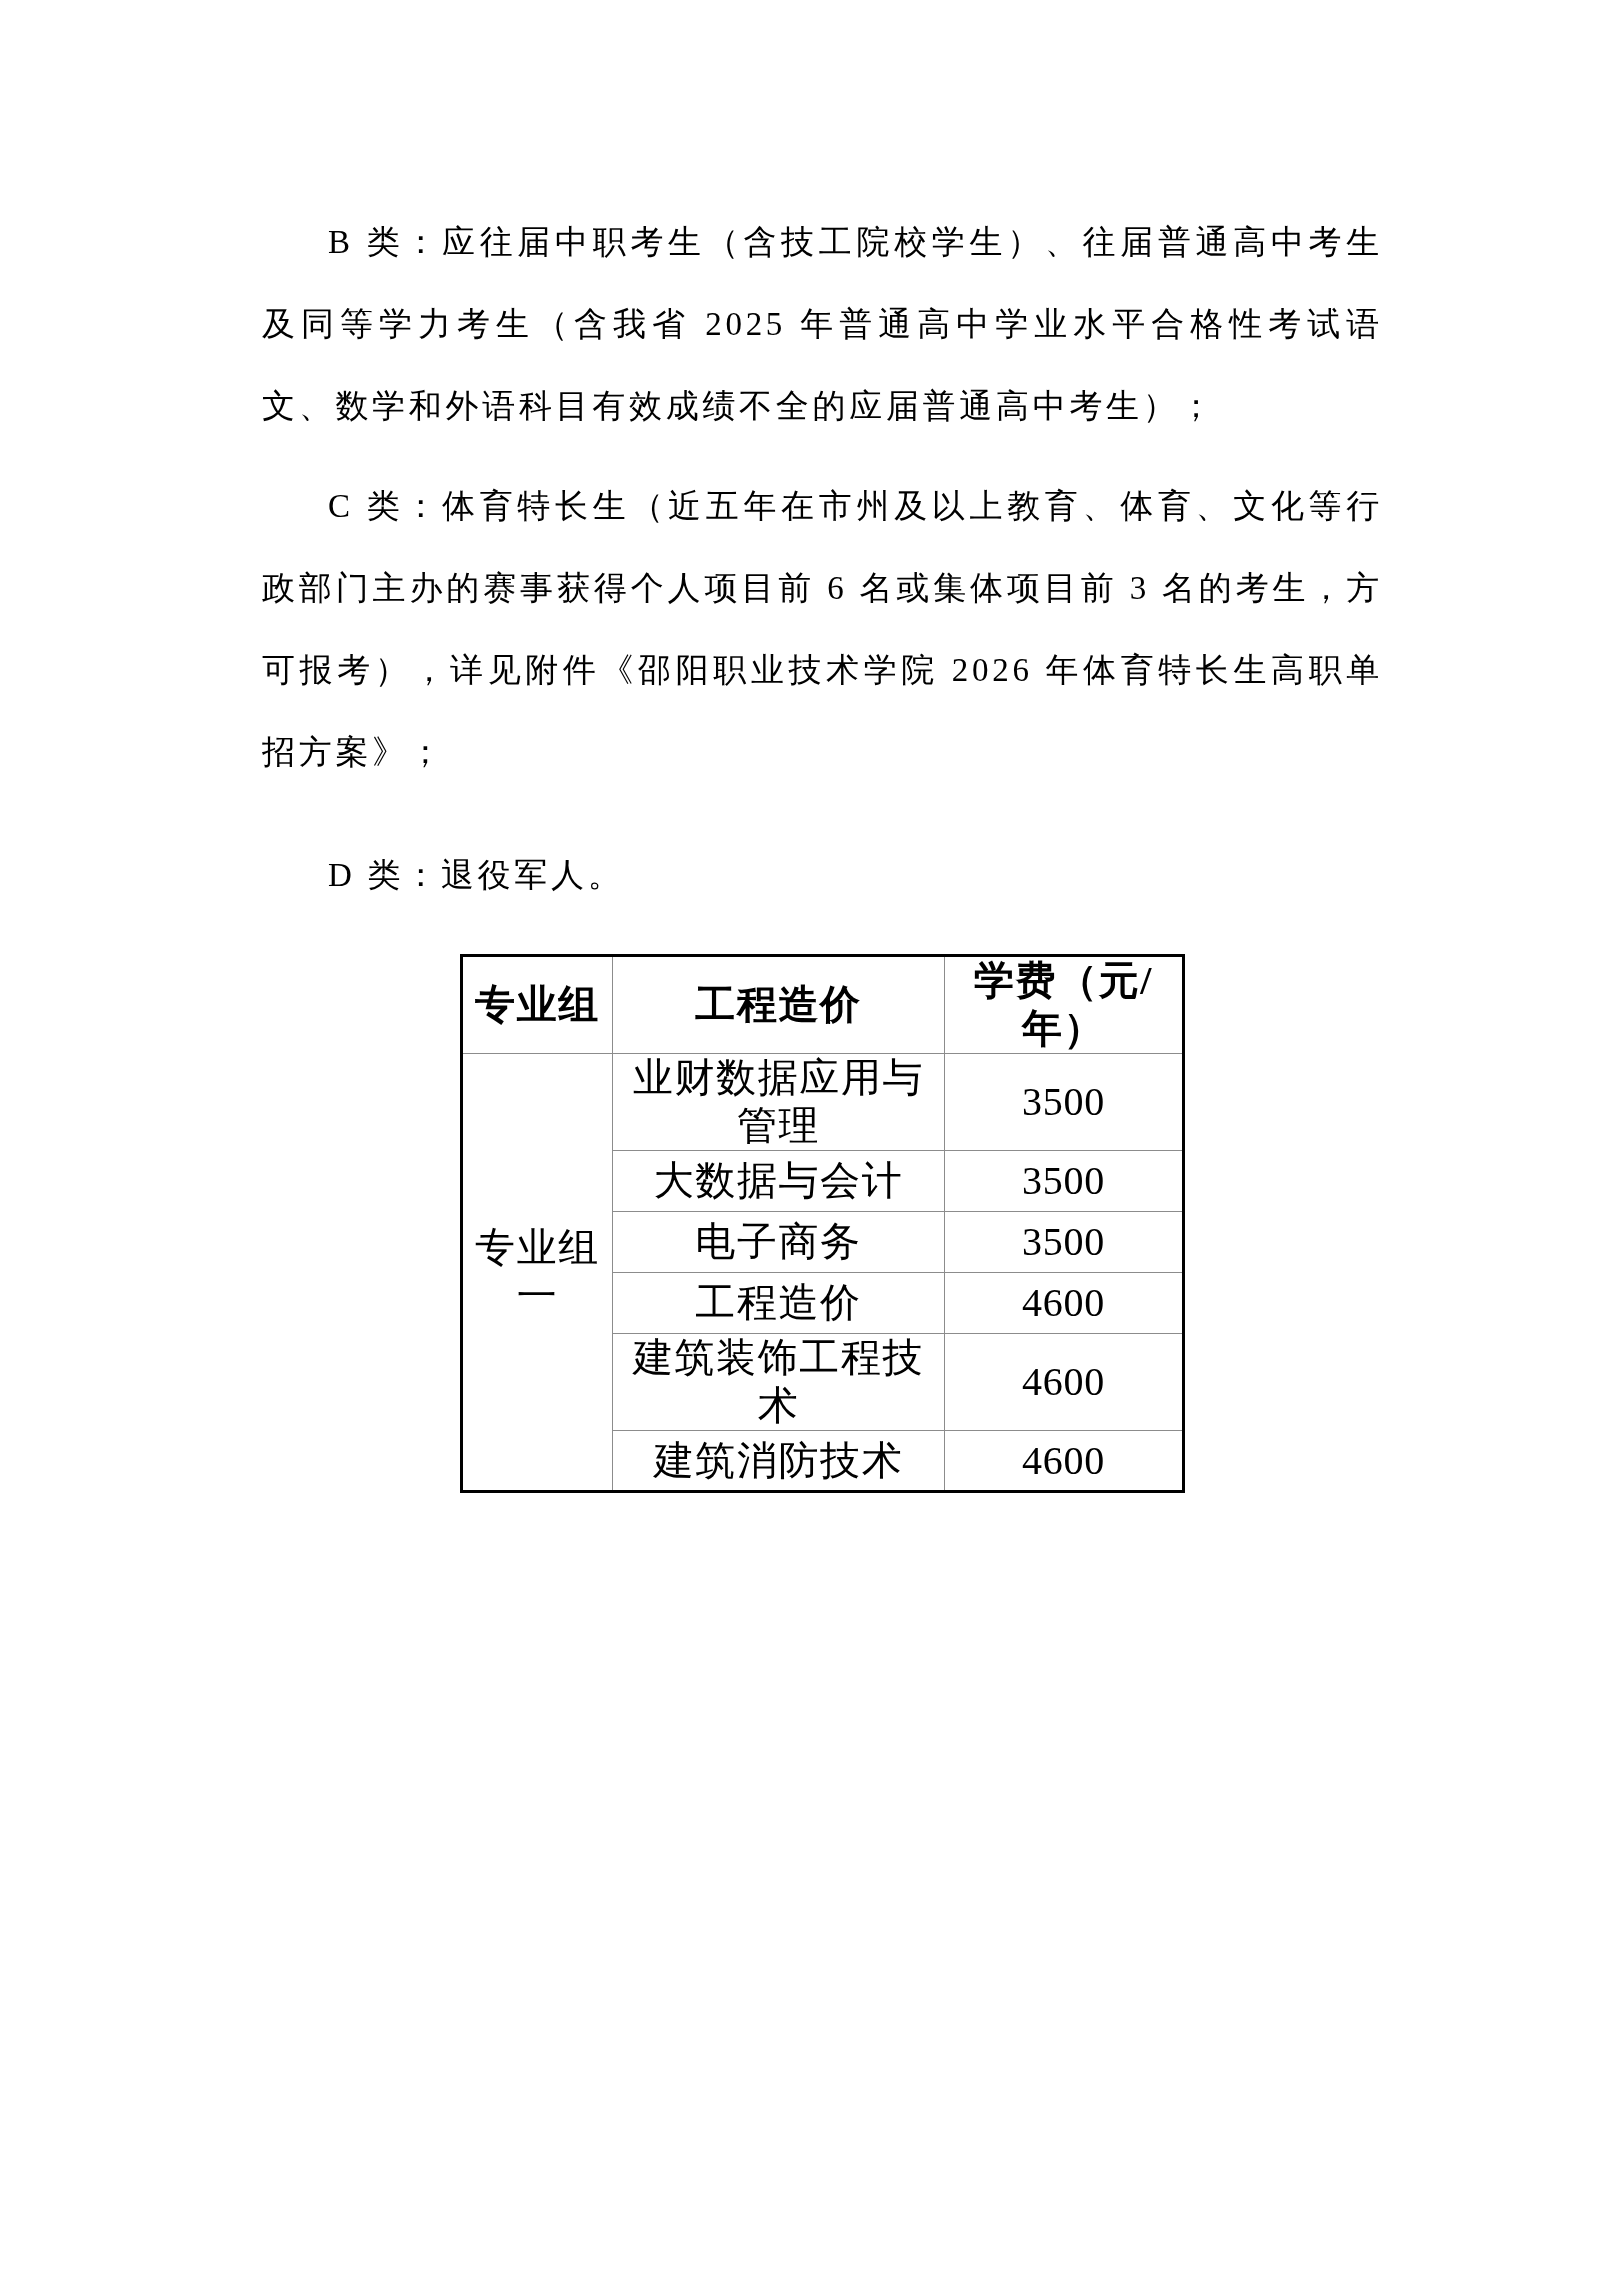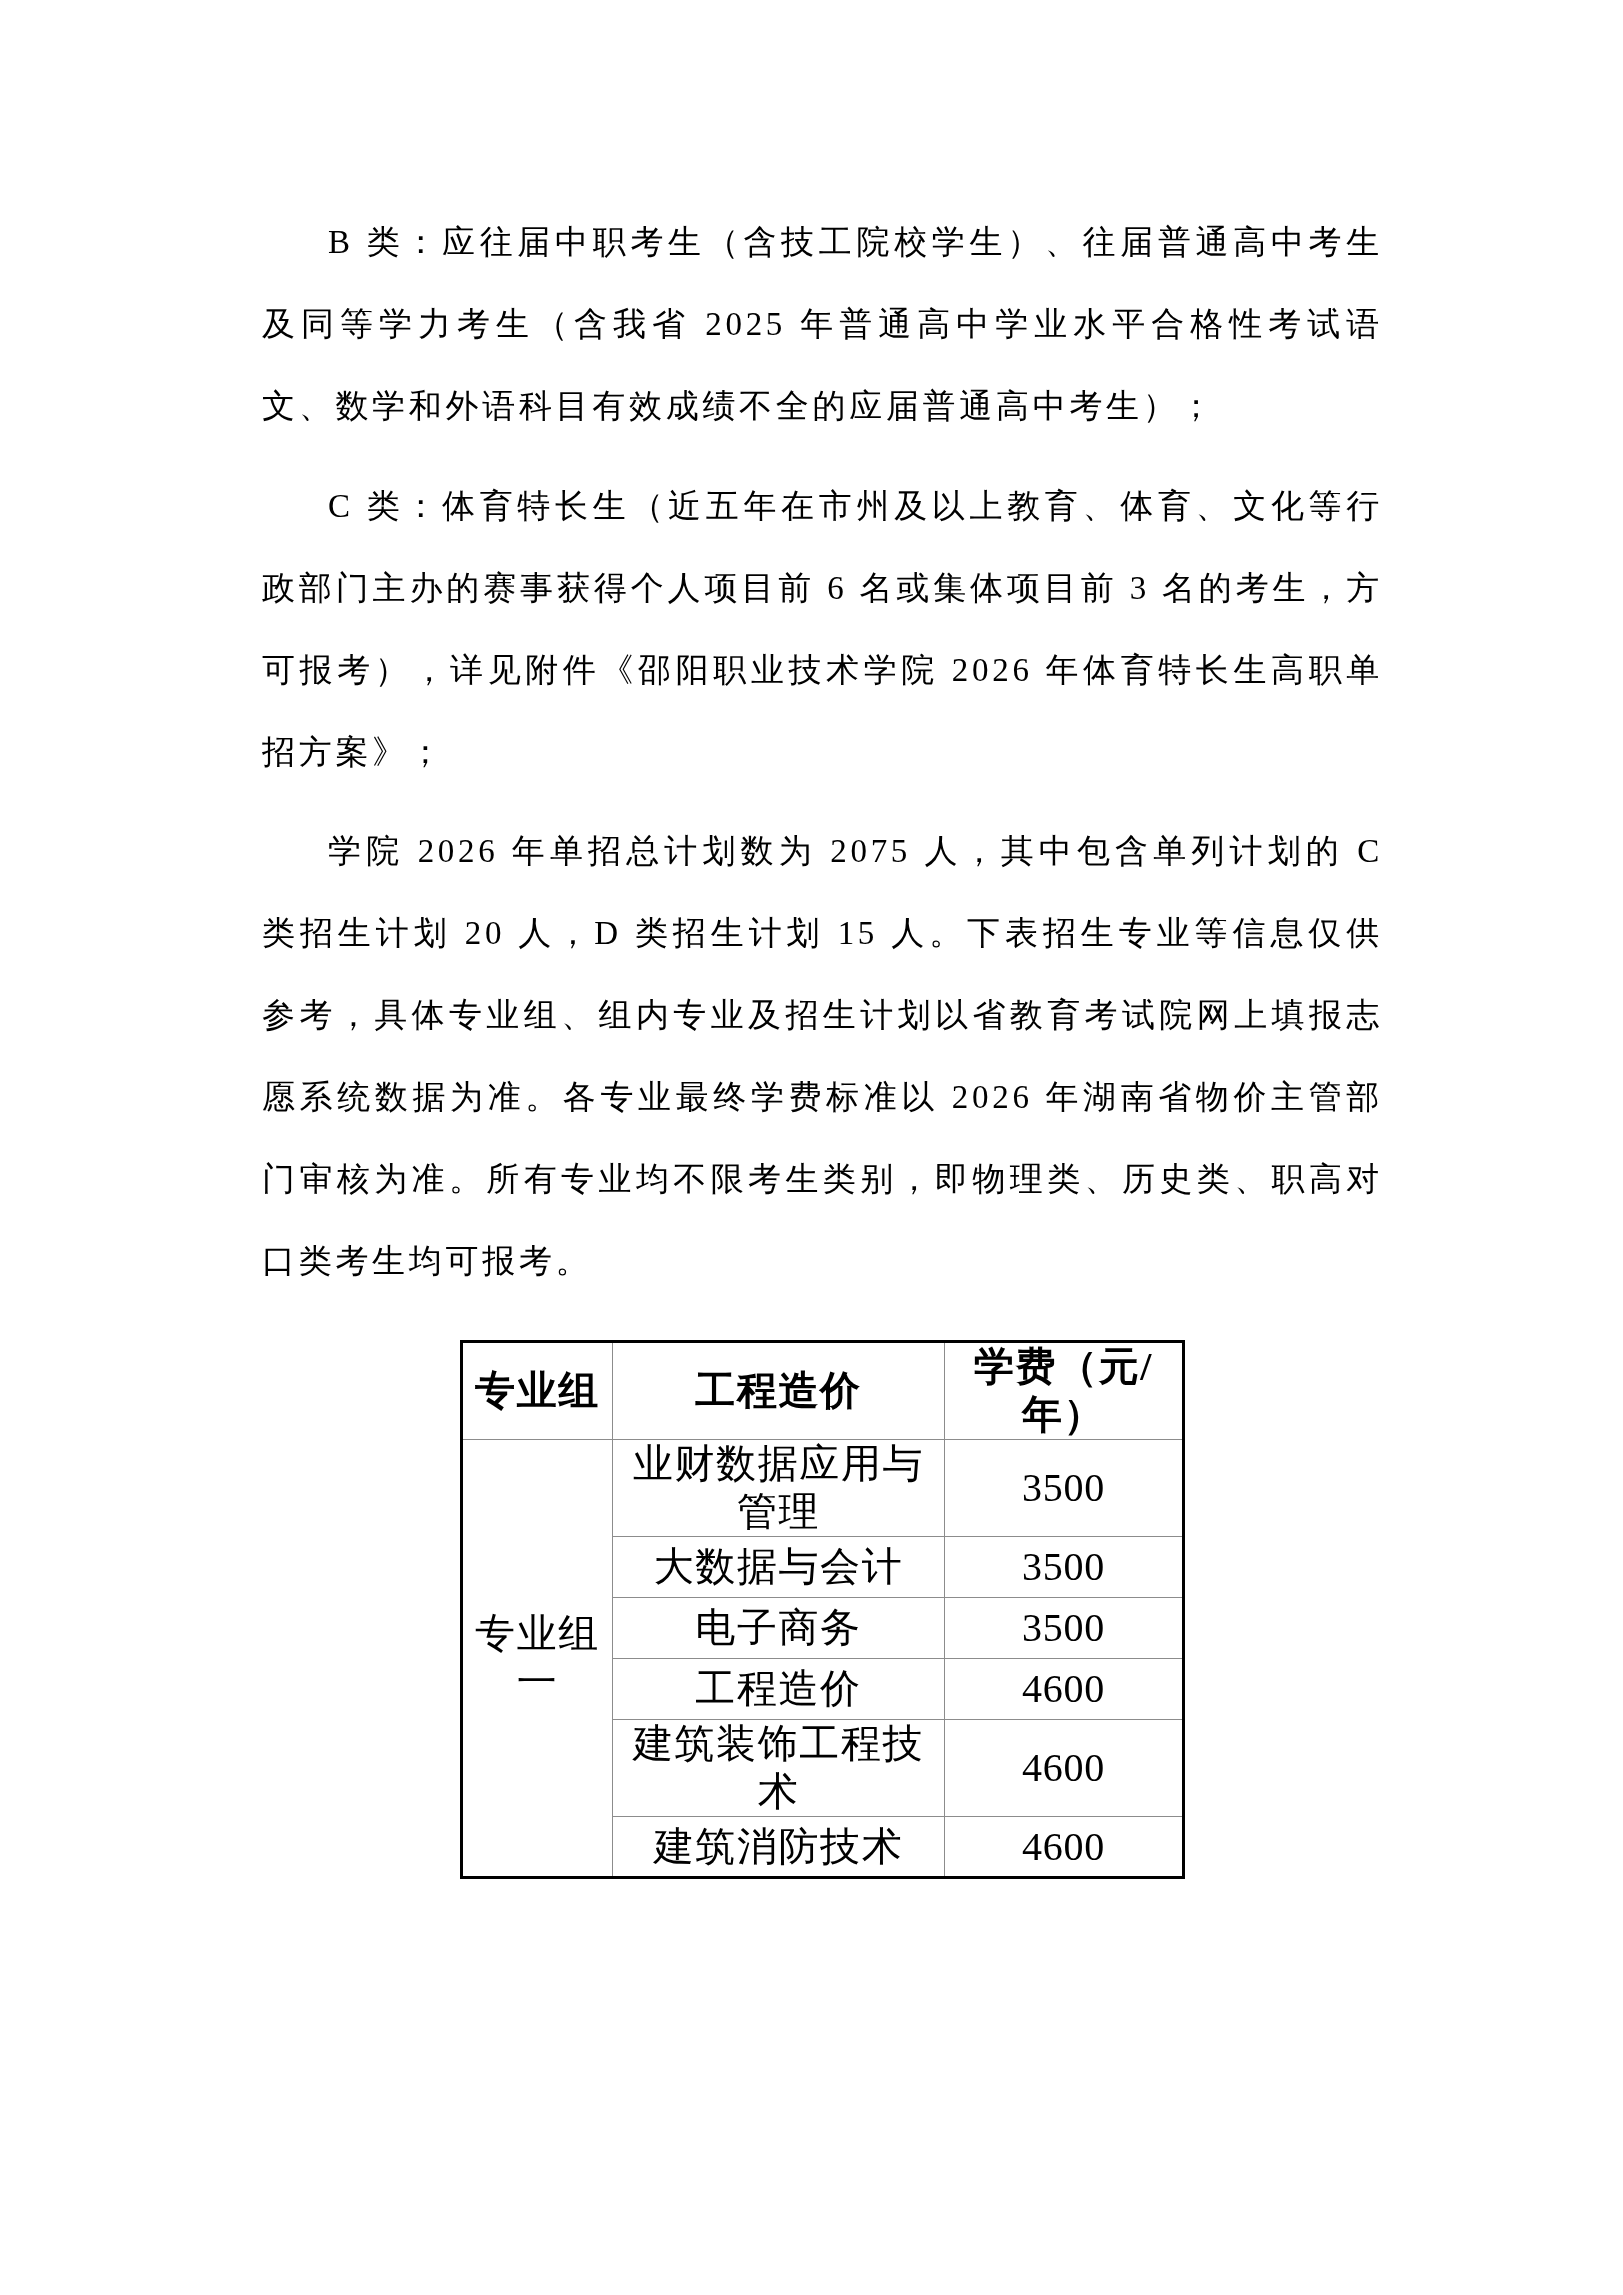--- a/index.html
+++ b/index.html
@@ -68,23 +68,23 @@
 </head>
 <body>
 
 <div class="page">
   <div class="content">
 
     <p class="para para-b">B 类：应往届中职考生（含技工院校学生）、往届普通高中考生及同等学力考生（含我省 2025 年普通高中学业水平合格性考试语文、数学和外语科目有效成绩不全的应届普通高中考生）；</p>
 
     <p class="para para-c">C 类：体育特长生（近五年在市州及以上教育、体育、文化等行政部门主办的赛事获得个人项目前 6 名或集体项目前 3 名的考生，方可报考），详见附件《邵阳职业技术学院 2026 年体育特长生高职单招方案》；</p>
 
+    <p class="para para-d">D 类：退役军人。</p>
 
 
-    <p class="para para-plan">学院 2026 年单招总计划数为 2075 人，其中包含单列计划的 C 类招生计划 20 人，D 类招生计划 15 人。下表招生专业等信息仅供参考，具体专业组、组内专业及招生计划以省教育考试院网上填报志愿系统数据为准。各专业最终学费标准以 2026 年湖南省物价主管部门审核为准。所有专业均不限考生类别，即物理类、历史类、职高对口类考生均可报考。</p>
 
     <table class="fees">
       <colgroup>
         <col style="width:151px">
         <col style="width:332px">
         <col style="width:239px">
       </colgroup>
       <thead>
         <tr>
           <th>专业组</th>

